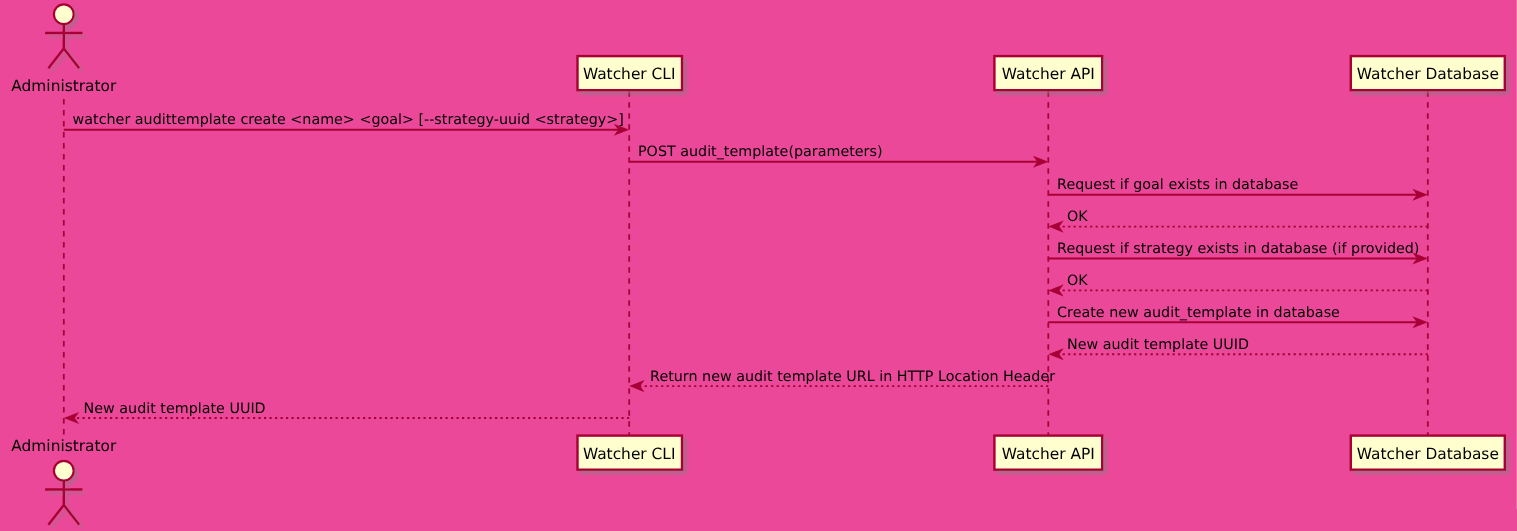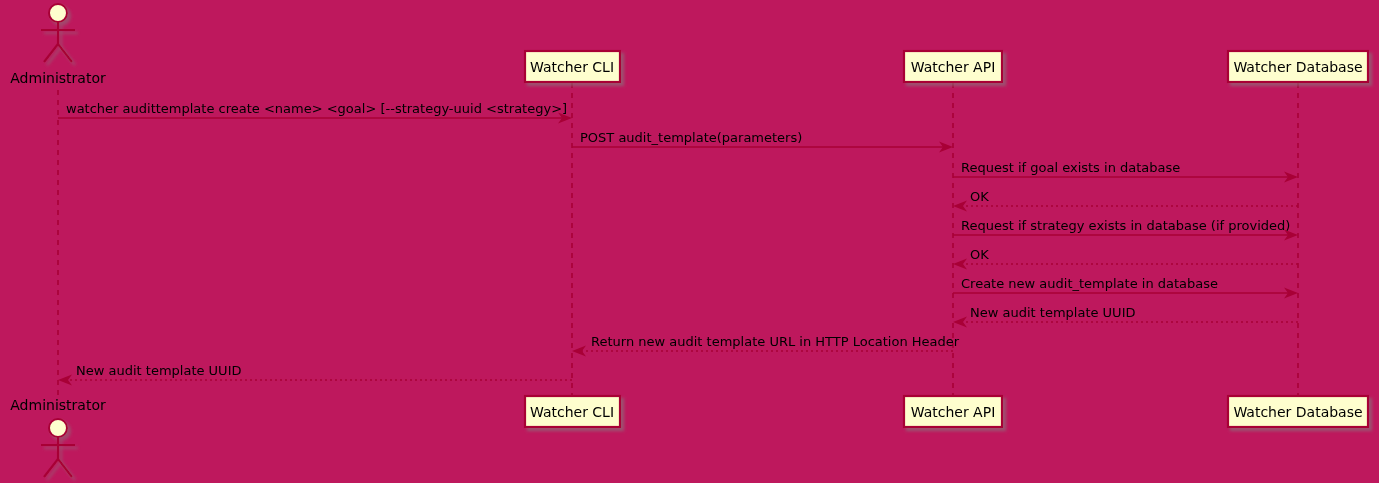--- a/index.html
+++ b/index.html
@@ -7,21 +7,21 @@
     padding: 0;
     background: #FFFFFF;
   }
   body {
     font-family: "DejaVu Sans", sans-serif;
   }
   #diagram-root {
     position: relative;
     width: 1379px;
     height: 483px;
-    background: #be185d;
+    background: #ec4899;
     overflow: hidden;
   }
   svg.diagram-canvas {
     position: absolute;
     left: 0;
     top: 0;
     width: 1379px;
     height: 483px;
   }
   .msg-label {

